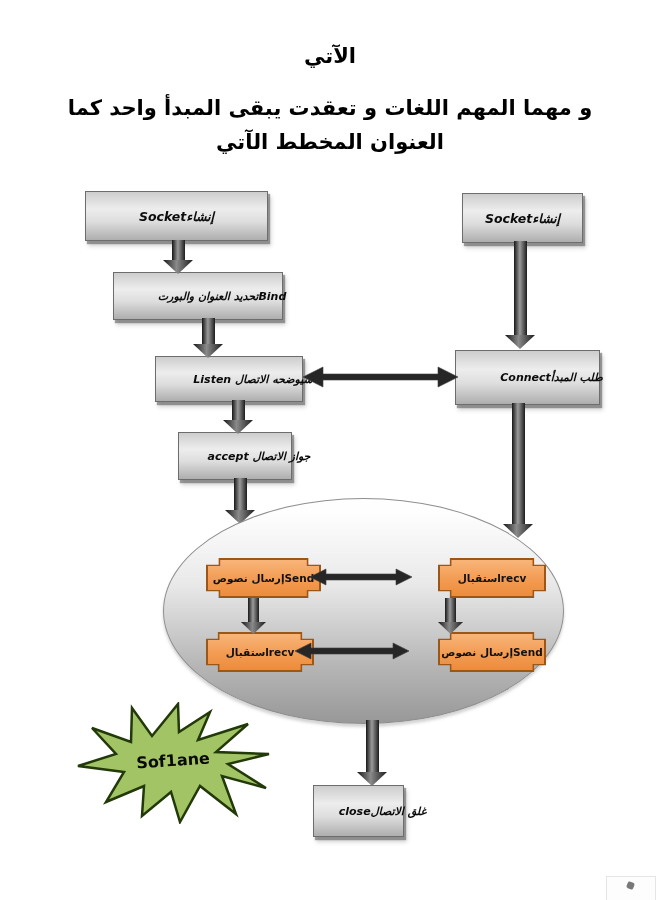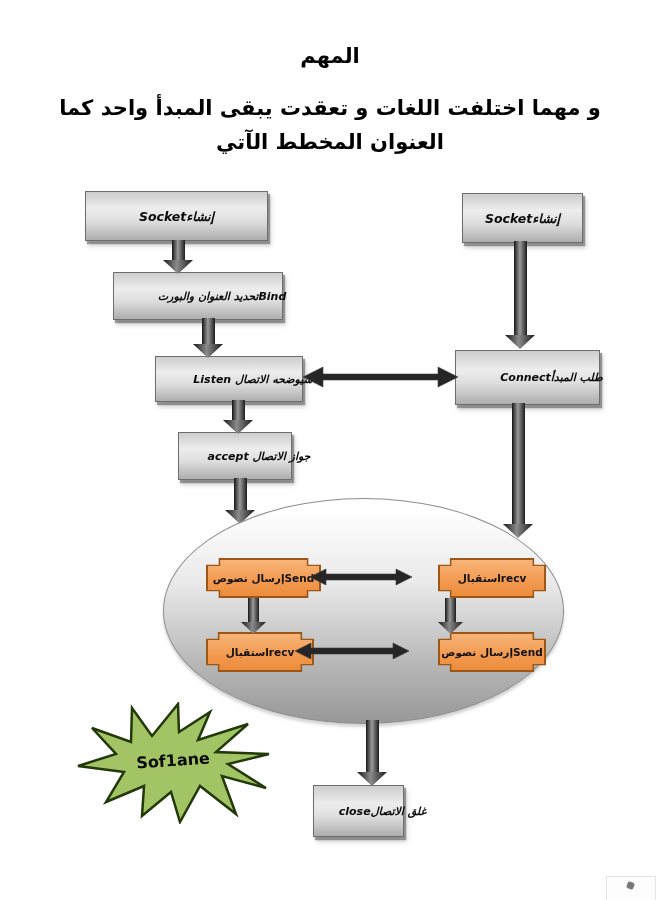--- a/index.html
+++ b/index.html
@@ -84,22 +84,22 @@
   .footer-box .mark{
     position:absolute;left:20px;top:5px;width:7px;height:7px;background:#565656;
     border-radius:2px;transform:rotate(22deg);opacity:.8;
   }
 </style>
 </head>
 <body>
 
 <div class="page">
 
-  <div class="title">المهم</div>
-  <div class="subtitle sub1">و مهما اختلفت اللغات و تعقدت يبقى المبدأ واحد كما</div>
+  <div class="title">الآتي</div>
+  <div class="subtitle sub1">و مهما المهم اللغات و تعقدت يبقى المبدأ واحد كما</div>
   <div class="subtitle sub2">العنوان المخطط الآتي</div>
 
   <div class="gbox" style="left:85px;top:191px;width:183px;height:50px">
     <div class="panel">
         <span>Socketإنشاء</span>
       </div>
   </div>
   <div class="gbox" style="left:113px;top:272px;width:170px;height:48px">
     <div class="panel">
         <span class="small">تحديد العنوان والبورتBind</span>

